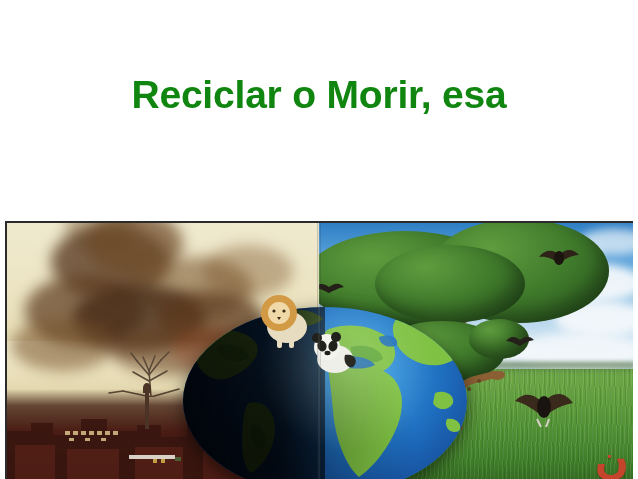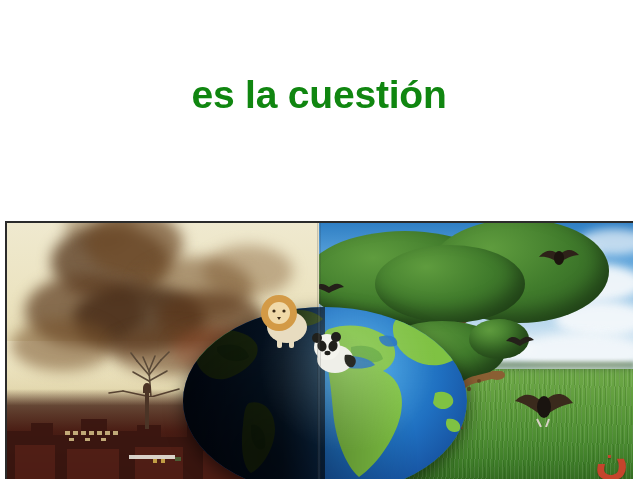--- a/index.html
+++ b/index.html
@@ -296,21 +296,21 @@
     background: linear-gradient(to right, rgba(0,0,0,0.22), rgba(255,255,255,0.10), rgba(0,0,0,0.18));
     pointer-events: none;
   }
 </style>
 </head>
 <body>
 
 <div id="slide" style="background: rgb(255, 255, 255);">
 
   <div id="title-block">
-    <span class="title-line" style="color: rgb(16, 134, 16);">es la cuestión</span>
+    <span class="title-line" style="color: rgb(16, 134, 16);">Reciclar o Morir, esa</span>
   </div>
 
   <div id="photo-frame">
     <div id="photo">
 
       <div class="half-left">
         <div class="haze"></div>
 
         <div>
           <div class="smoke s11"></div>

